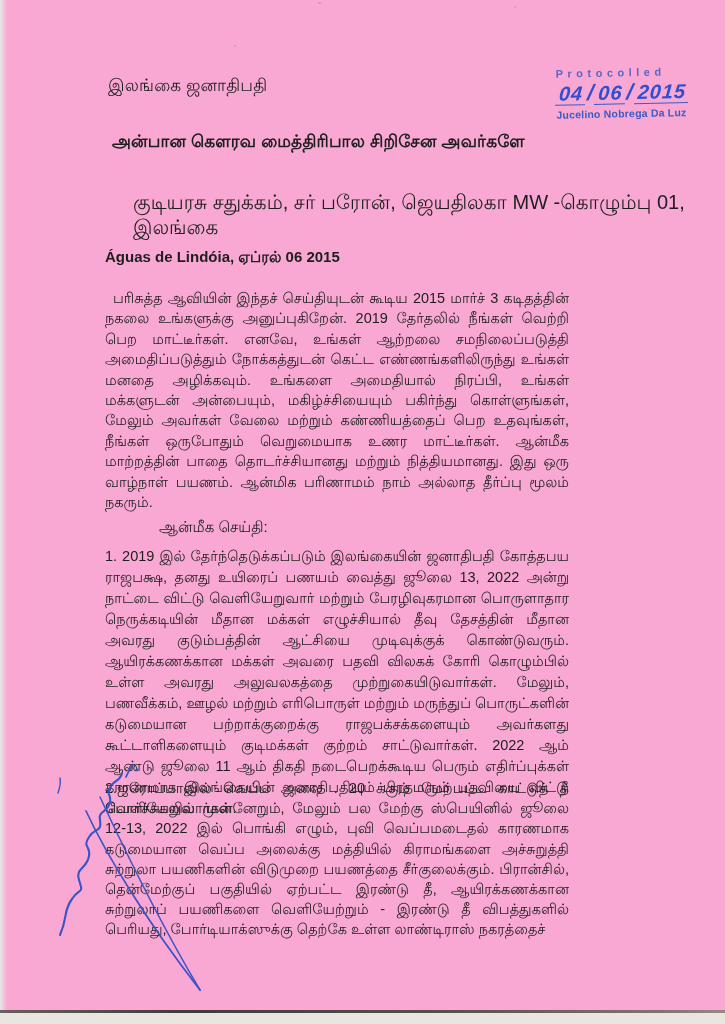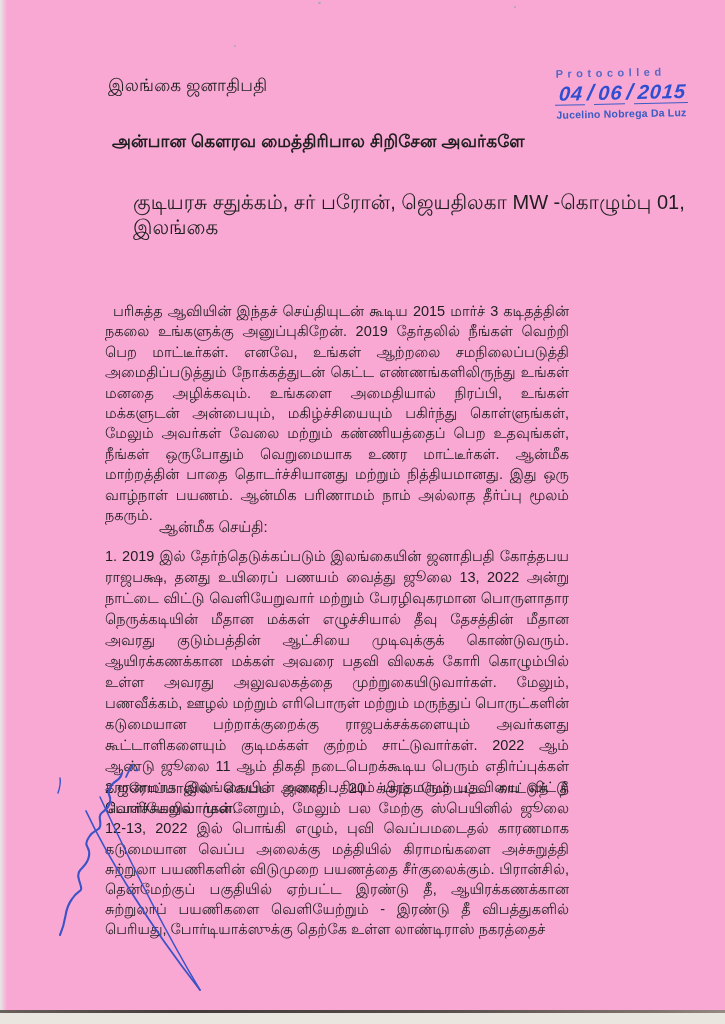--- a/index.html
+++ b/index.html
@@ -22,21 +22,21 @@
     background:#e9e6df;}
   .speck{position:absolute;background:#a9aaa9;border-radius:50%;}
 
   .sender{position:absolute;left:108px;top:76px;font-size:17px;letter-spacing:.2px;}
   .salutation{position:absolute;left:112px;top:132px;font-size:17px;font-weight:bold;letter-spacing:.2px;}
   .address{position:absolute;left:105px;top:191px;font-size:20px;margin-left:28px;}
   .dateline{position:absolute;left:105px;top:248px;font-size:15px;font-weight:bold;}
 
   .body-block{position:absolute;left:105px;width:464px;font-size:14.5px;
     line-height:20.4px;text-align:justify;text-justify:inter-word;}
-  .intro{top:301px;}
+  .intro{top:288px;}
   .intro p{margin:0;text-indent:8px;}
   .section-heading{position:absolute;left:152px;top:518px;font-size:15px;margin-left:7px;}
   .item1{top:546px;line-height:21px;}
   .item2{top:778px;line-height:20.2px;}
   .body-block p{margin:0;}
 
   
   .stamp{position:absolute;left:556px;top:66px;width:168px;transform:rotate(-1.2deg);
     color:#3a5cc3;}
   .stamp-title{font-size:11px;letter-spacing:4.5px;font-weight:bold;opacity:.85;
@@ -68,20 +68,21 @@
     <div class="stamp-date">
       <span class="seg">04</span><span class="slash">/</span><span class="seg">06</span><span class="slash">/</span><span class="seg">2015</span>
     </div>
     <div class="stamp-name">Jucelino Nobrega Da Luz</div>
   </div>
 
   <div class="salutation">அன்பான கௌரவ மைத்திரிபால சிறிசேன அவர்களே</div>
 
   <div class="address">குடியரசு சதுக்கம், சர் பரோன், ஜெயதிலகா MW -கொழும்பு 01, இலங்கை</div>
 
+  <div class="dateline">Águas de Lindóia, ஏப்ரல் 06 2015</div>
 
   <div class="body-block intro">
     <p>பரிசுத்த ஆவியின் இந்தச் செய்தியுடன் கூடிய 2015 மார்ச் 3 கடிதத்தின் நகலை உங்களுக்கு அனுப்புகிறேன். 2019 தேர்தலில் நீங்கள் வெற்றி பெற மாட்டீர்கள். எனவே, உங்கள் ஆற்றலை சமநிலைப்படுத்தி அமைதிப்படுத்தும் நோக்கத்துடன் கெட்ட எண்ணங்களிலிருந்து உங்கள் மனதை அழிக்கவும். உங்களை அமைதியால் நிரப்பி, உங்கள் மக்களுடன் அன்பையும், மகிழ்ச்சியையும் பகிர்ந்து கொள்ளுங்கள், மேலும் அவர்கள் வேலை மற்றும் கண்ணியத்தைப் பெற உதவுங்கள், நீங்கள் ஒருபோதும் வெறுமையாக உணர மாட்டீர்கள். ஆன்மீக மாற்றத்தின் பாதை தொடர்ச்சியானது மற்றும் நித்தியமானது. இது ஒரு வாழ்நாள் பயணம். ஆன்மிக பரிணாமம் நாம் அல்லாத தீர்ப்பு மூலம் நகரும்.</p>
   </div>
 
   <div class="section-heading">ஆன்மீக செய்தி:</div>
 
   <div class="body-block item1">
     <p>1. 2019 இல் தேர்ந்தெடுக்கப்படும் இலங்கையின் ஜனாதிபதி கோத்தபய ராஜபக்ஷ, தனது உயிரைப் பணயம் வைத்து ஜூலை 13, 2022 அன்று நாட்டை விட்டு வெளியேறுவார் மற்றும் பேரழிவுகரமான பொருளாதார நெருக்கடியின் மீதான மக்கள் எழுச்சியால் தீவு தேசத்தின் மீதான அவரது குடும்பத்தின் ஆட்சியை முடிவுக்குக் கொண்டுவரும். ஆயிரக்கணக்கான மக்கள் அவரை பதவி விலகக் கோரி கொழும்பில் உள்ள அவரது அலுவலகத்தை முற்றுகையிடுவார்கள். மேலும், பணவீக்கம், ஊழல் மற்றும் எரிபொருள் மற்றும் மருந்துப் பொருட்களின் கடுமையான பற்றாக்குறைக்கு ராஜபக்சக்களையும் அவர்களது கூட்டாளிகளையும் குடிமக்கள் குற்றம் சாட்டுவார்கள். 2022 ஆம் ஆண்டு ஜூலை 11 ஆம் திகதி நடைபெறக்கூடிய பெரும் எதிர்ப்புக்கள் காரணமாக இலங்கையின் ஜனாதிபதியும் பிரதமரும் பதவியை விட்டு வெளியேறுவார்கள்.</p>
   </div>

